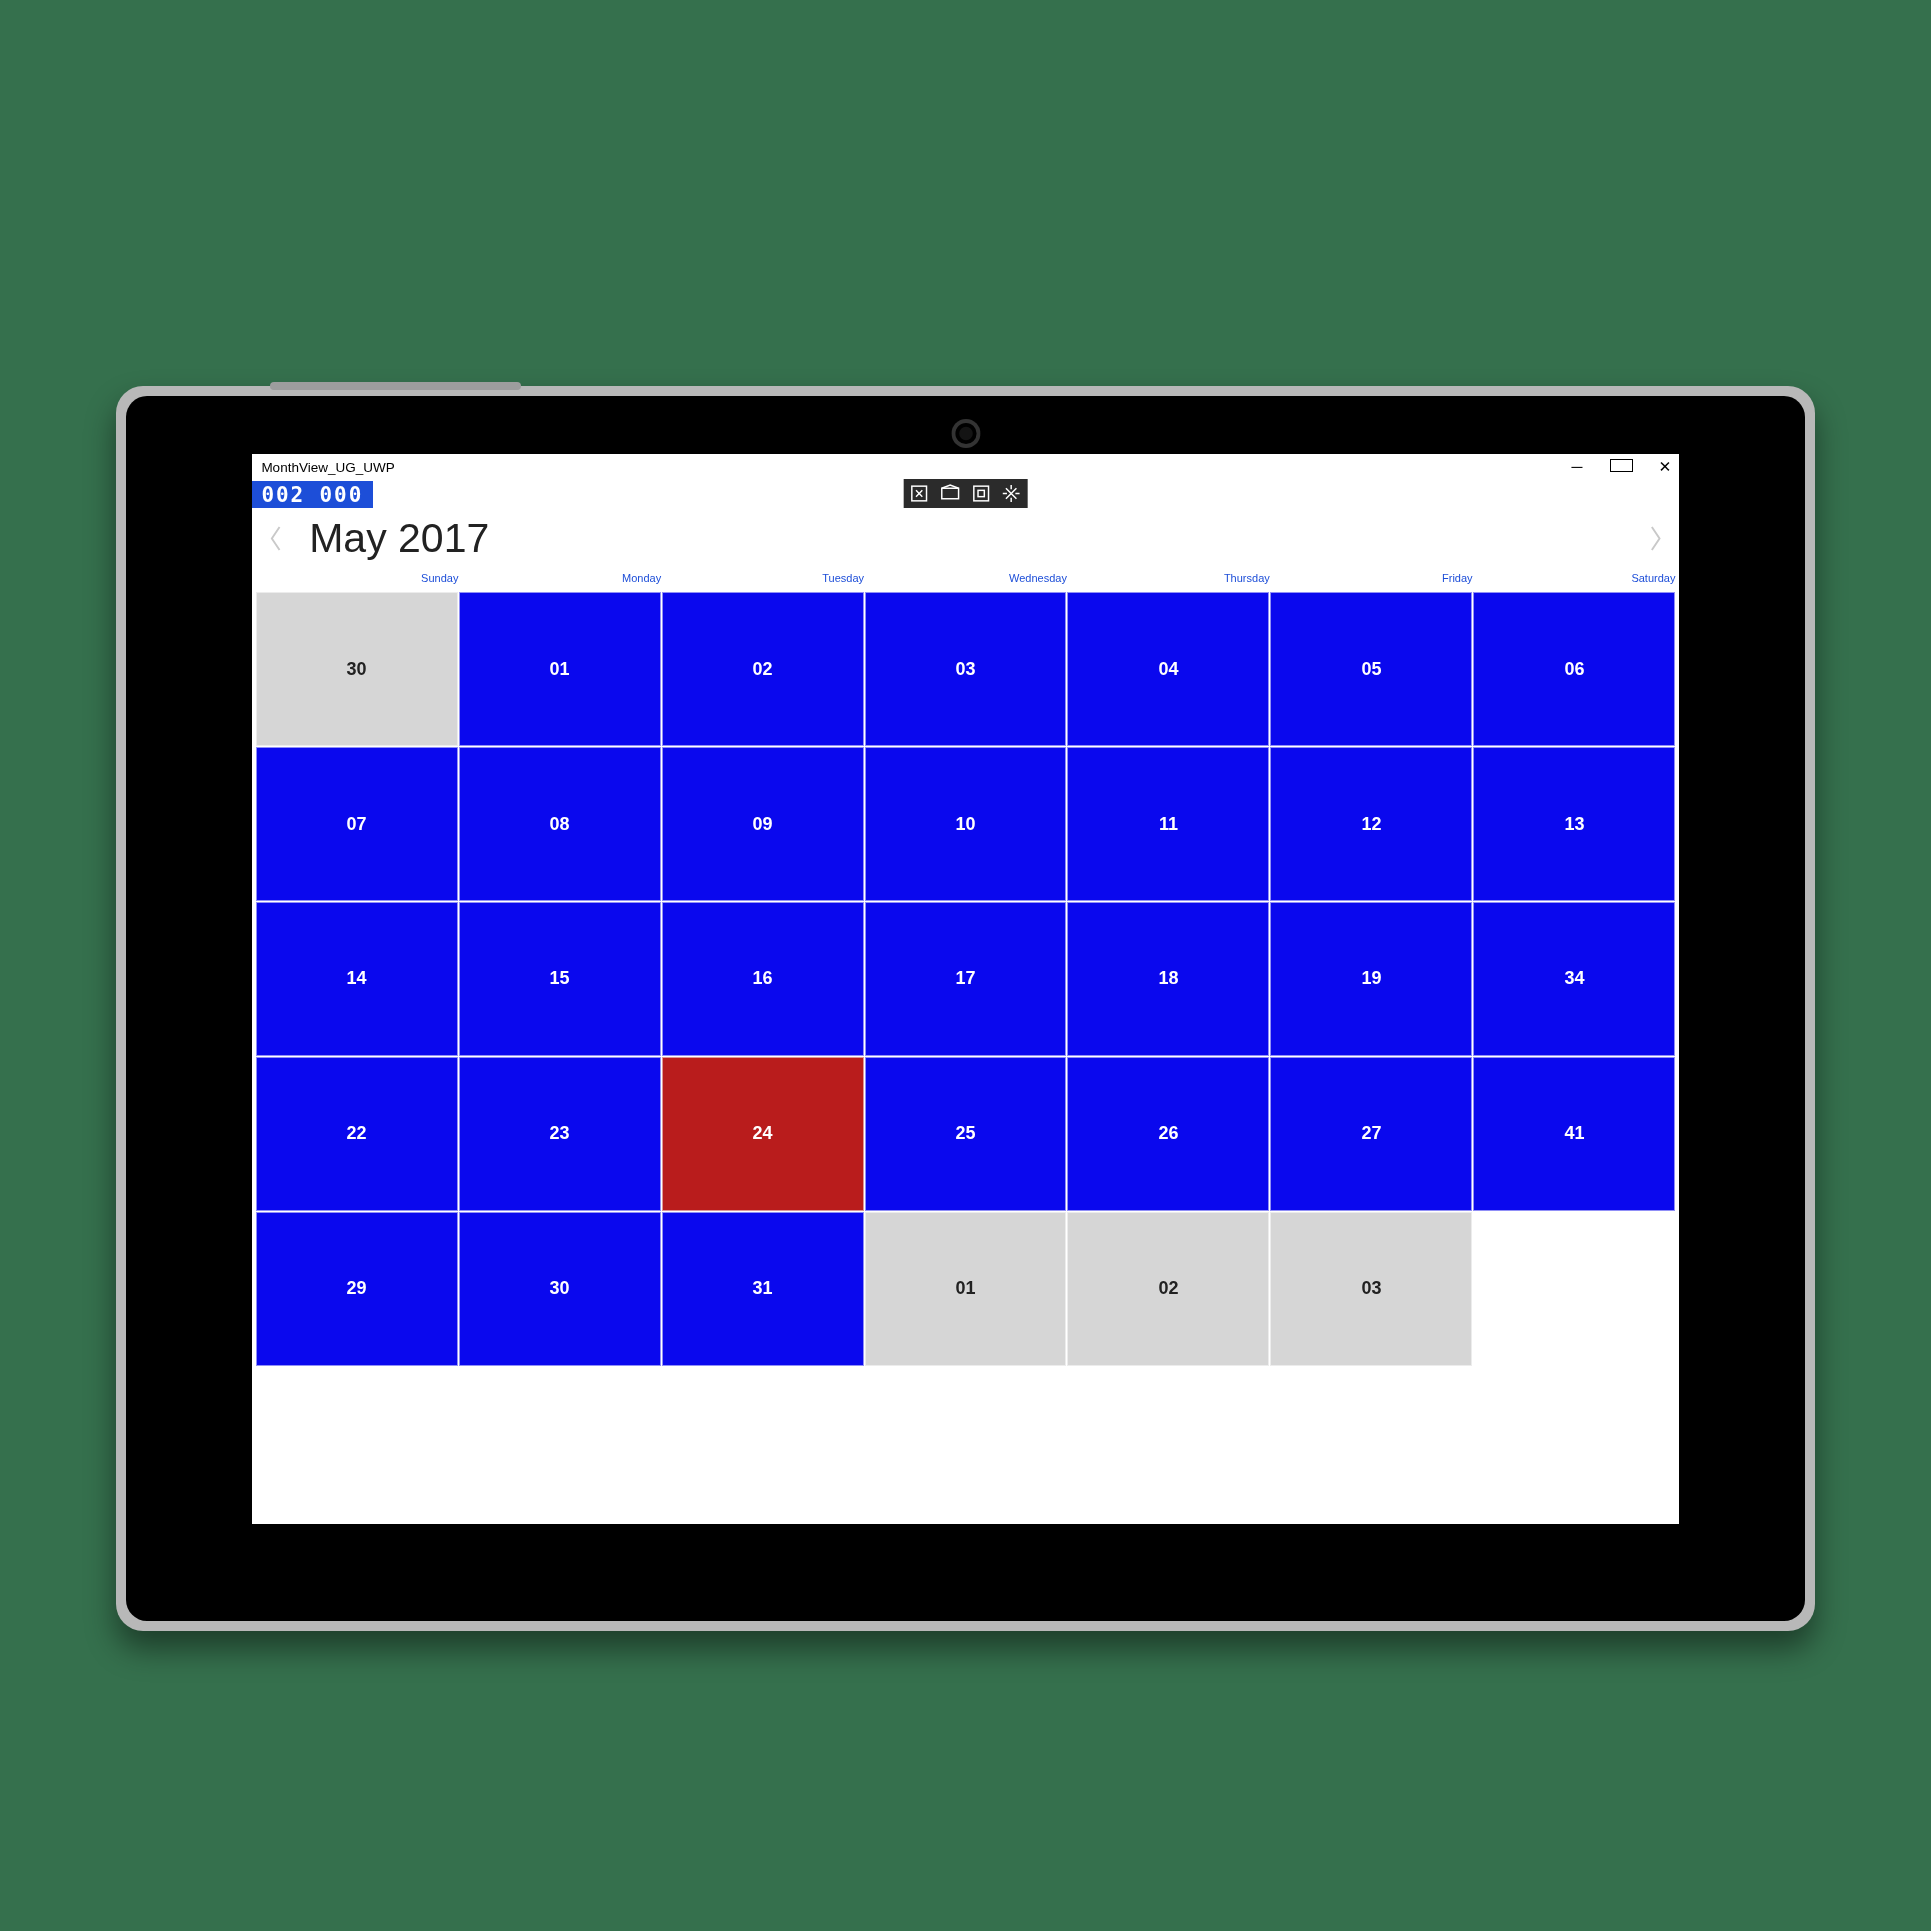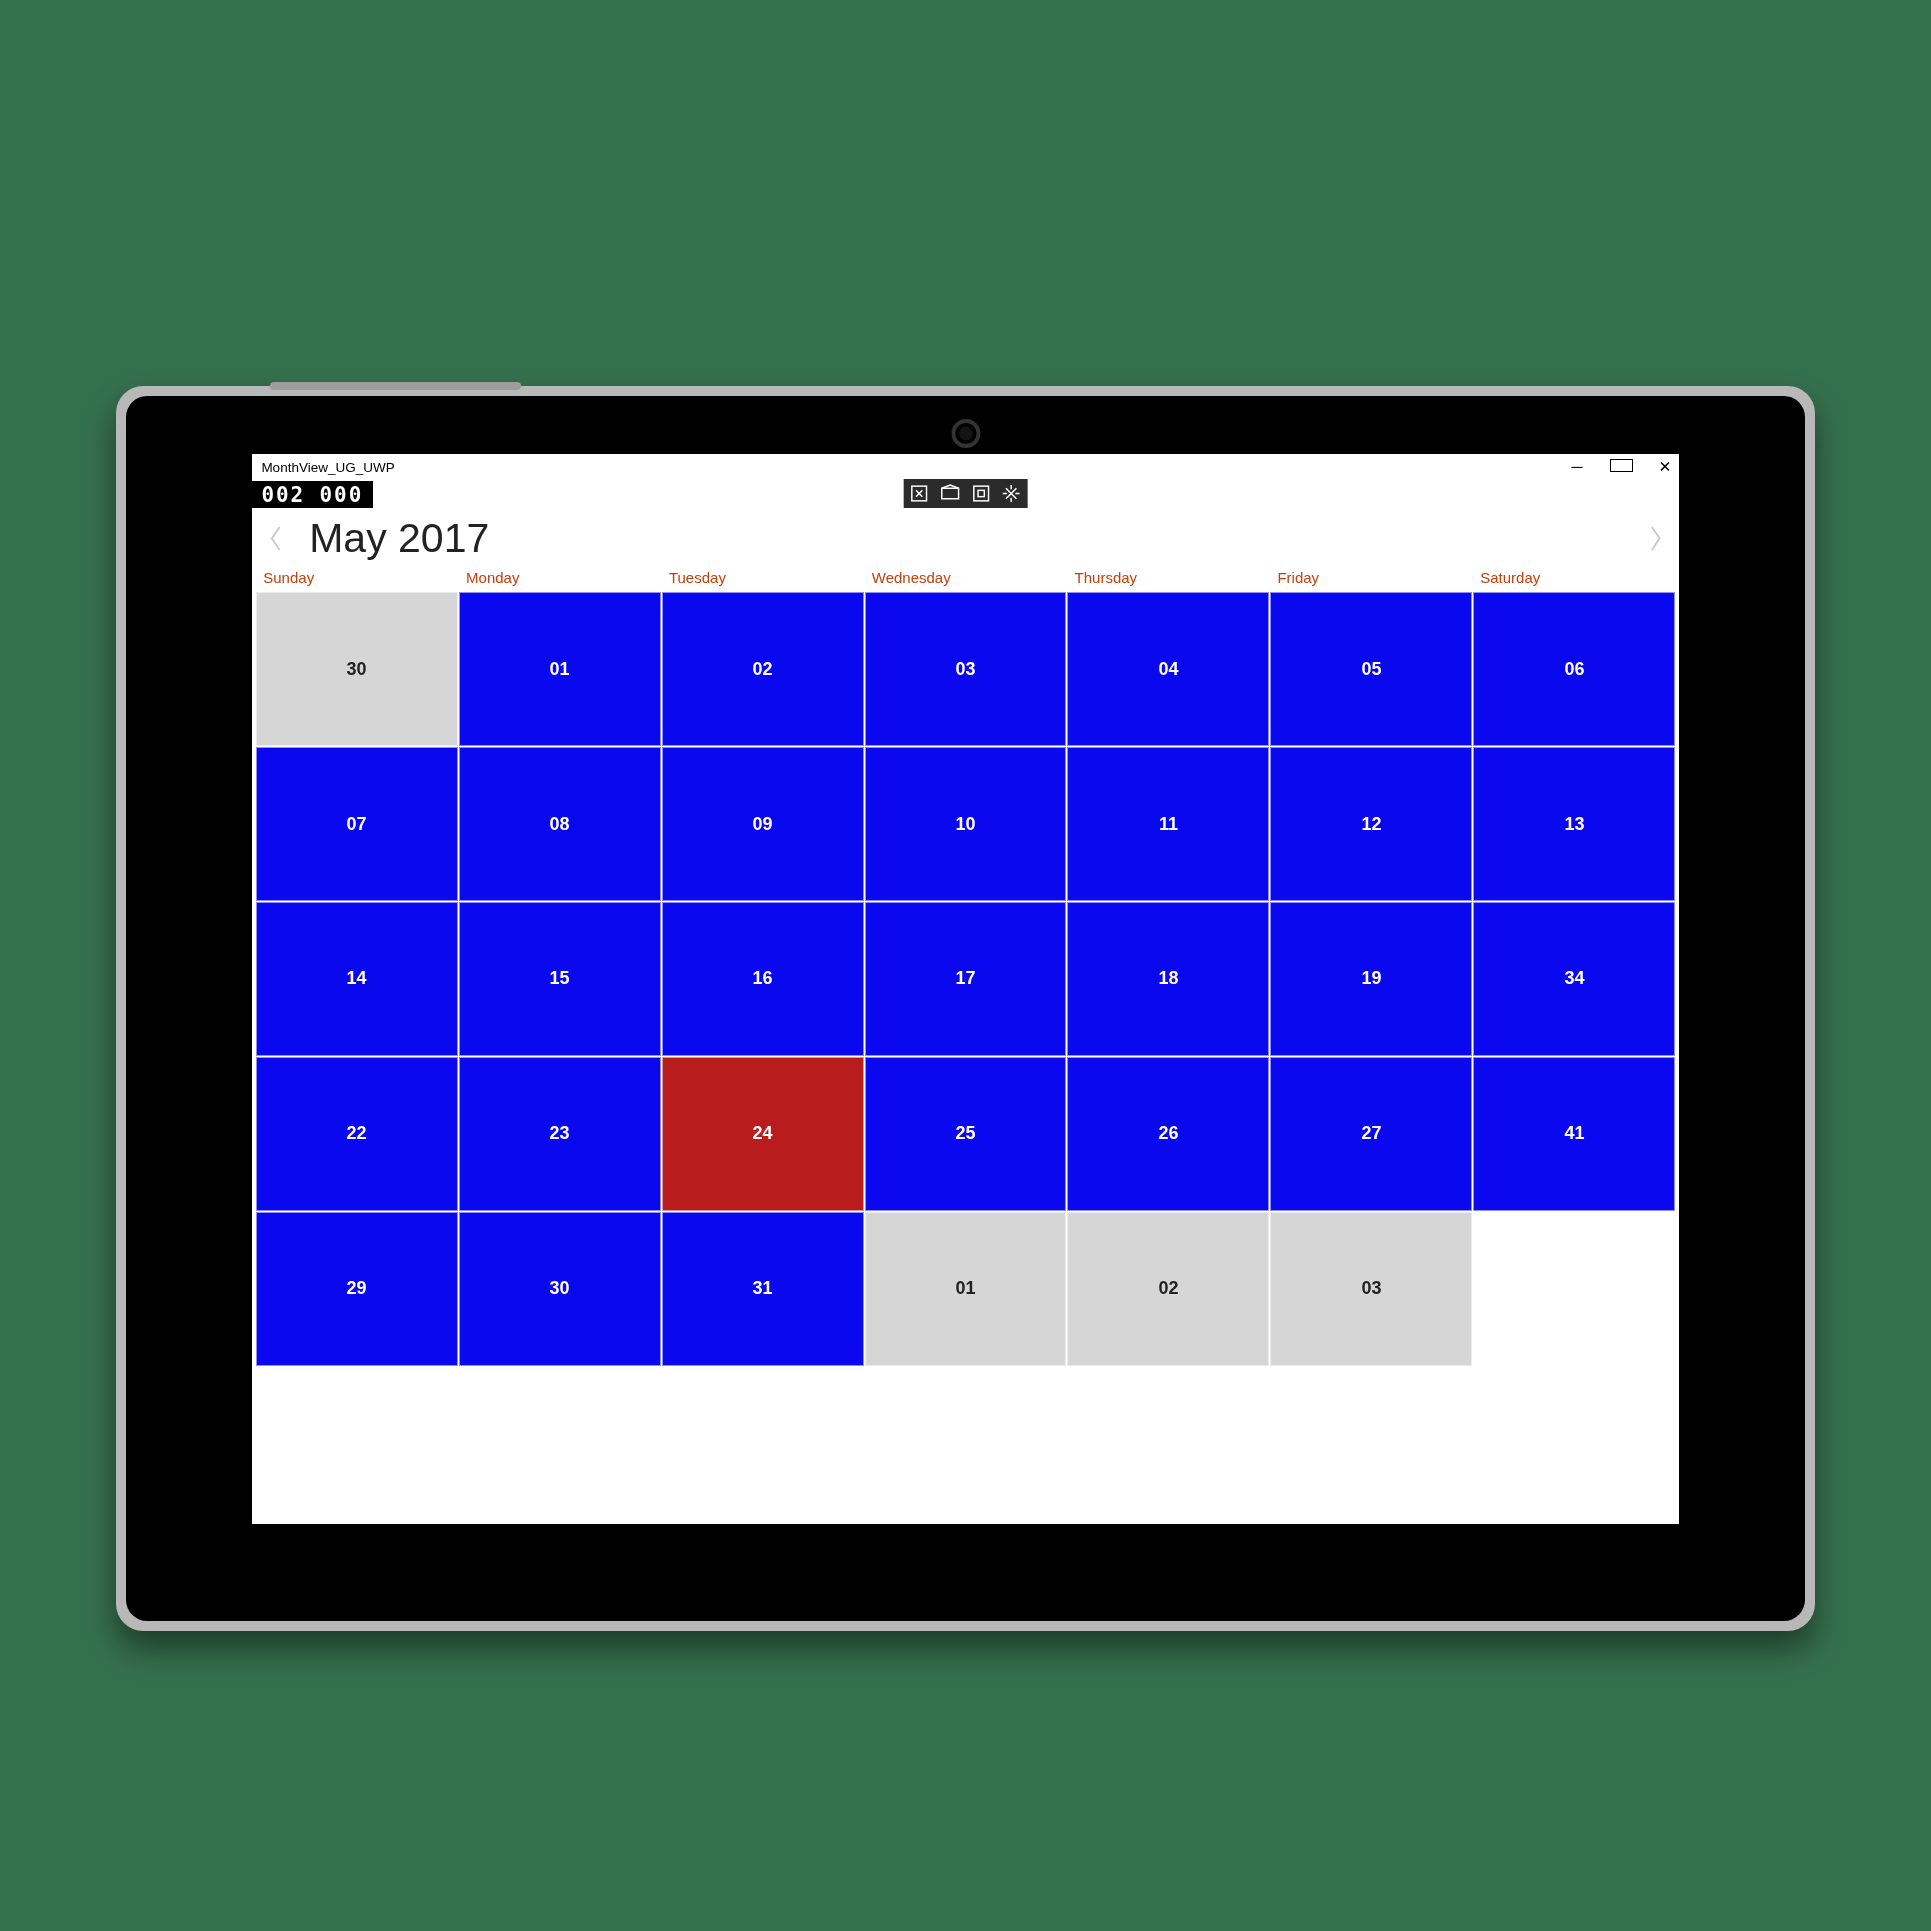--- a/index.html
+++ b/index.html
@@ -75,21 +75,21 @@
     background:#2b2b2b; color:#fff; height:29px;
     display:flex; align-items:center; padding:0 5.8px;
     gap:9.7px;
   }
   .tool-tray .ico { width:21px; height:21px; display:flex; align-items:center; justify-content:center; }
   .tool-tray svg { stroke:#fff; fill:none; stroke-width:1.4; }
 
   
   .fps {
     position:absolute; left:0; top:27px;
-    background:#000000; color:#fff; font-weight:bold;
+    background:#1d4ed8; color:#fff; font-weight:bold;
     font-size:21px; font-family: Consolas, monospace;
     padding:1.9px 9.7px; letter-spacing:1.9px;
   }
 
   
   .cal-header {
     display:flex; align-items:center;
     padding:7.7px 13.5px 0 13.5px;
     height:50px;
     margin-top:25px;
@@ -105,21 +105,21 @@
   .month-title {
     font-size:41px; color:#222; font-weight:400; margin-left:23px;
   }
 
   
   .weekdays {
     display:grid; grid-template-columns:repeat(7,1fr);
     padding:0 3.9px; height:29px; align-items:center;
   }
   .weekdays div {
-    font-size:15px; color:#c2410c; padding-left:7.7px;
+    font-size:11px; color:#1d4ed8; padding-left:7.7px;text-align:right;
   }
 
   
   .grid {
     flex:1;
     display:grid;
     grid-template-columns:repeat(7,1fr);
     grid-template-rows:repeat(6,1fr);
     padding:0 3.9px 3.9px 3.9px;
     gap:1px;

